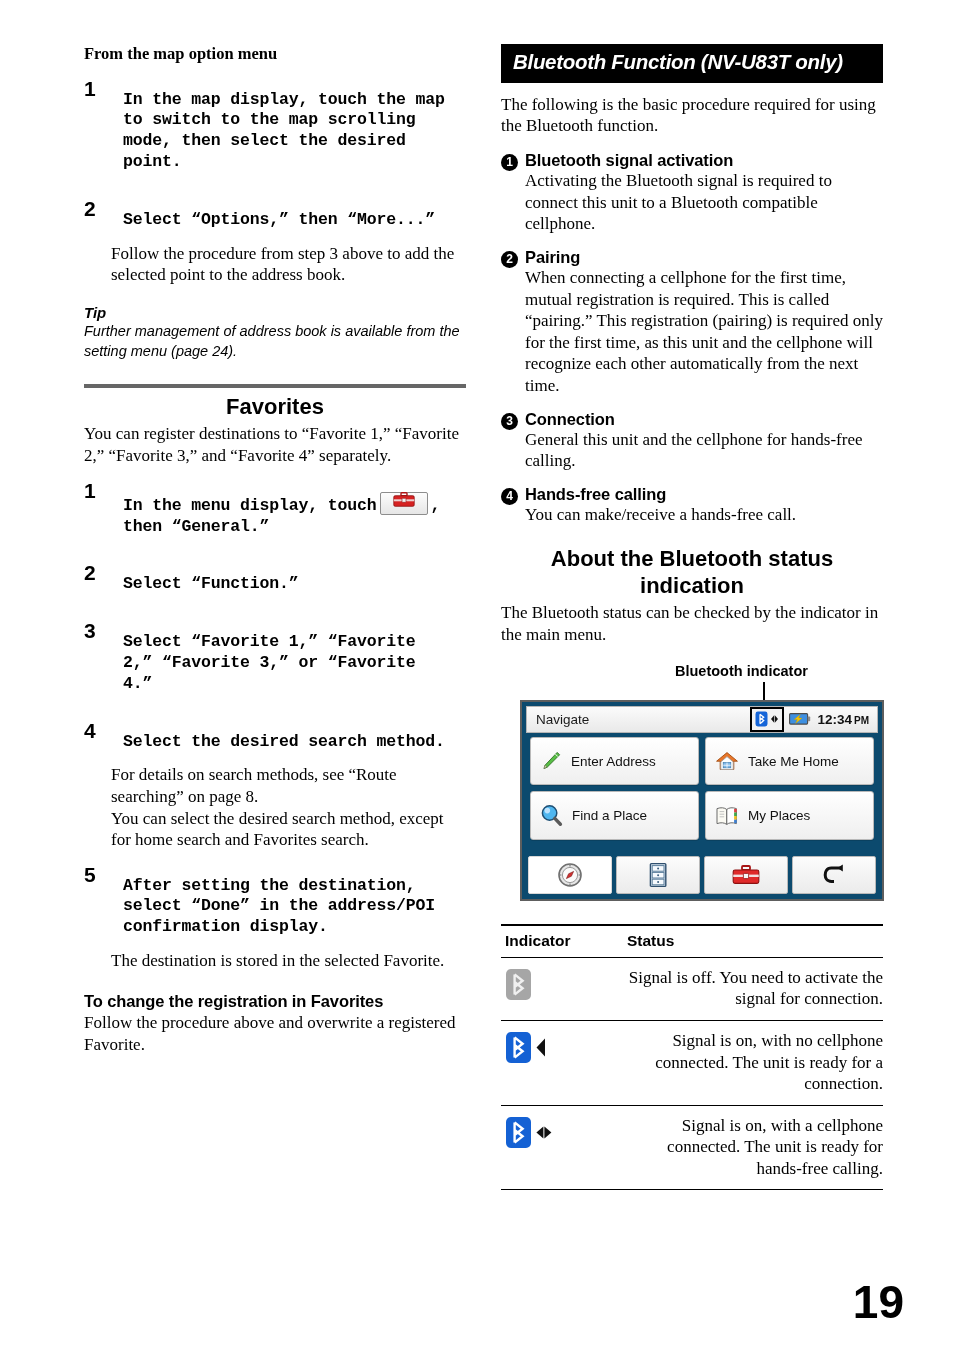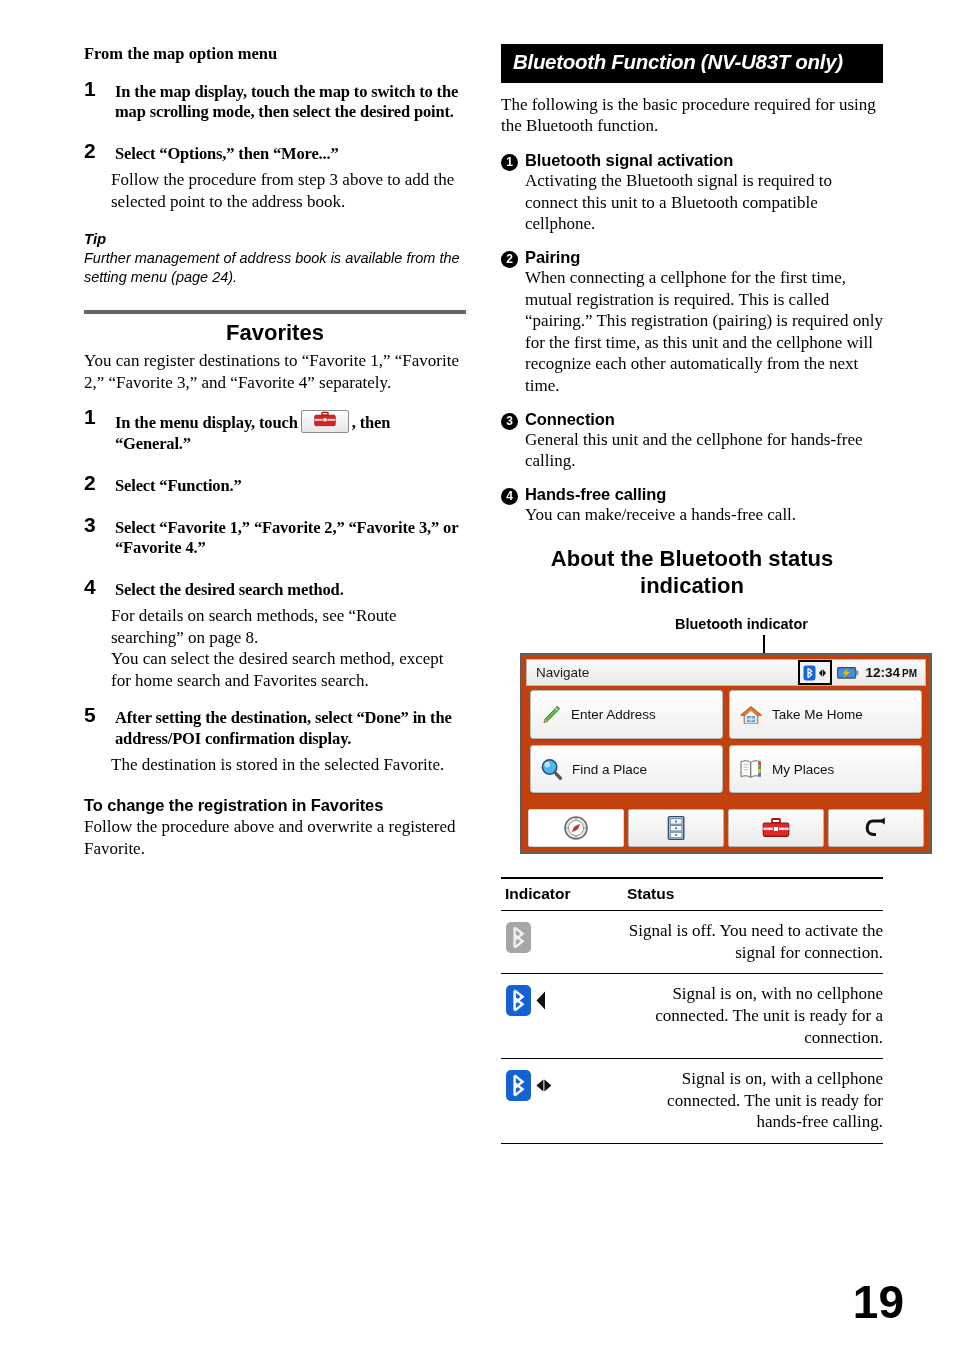--- a/index.html
+++ b/index.html
@@ -24,22 +24,22 @@
   }
 
   
   .step{display:flex;margin-top:13px;}
   .step .num{
     font-family:"Liberation Sans",sans-serif;font-weight:bold;
     font-size:21px;line-height:1.08;width:27px;flex:0 0 27px;
   }
   .step .body{flex:1;}
   .step .title{
-    font-family:Liberation Serif, serif;font-weight:bold;
-    font-size:16.5px;line-height:1.26;margin:4px;
+    font-family:Liberation Mono, monospace;font-weight:bold;
+    font-size:16.5px;line-height:1.26;margin:12px;
     letter-spacing:-0.15px;
   }
   .step .desc{
     font-family:"Liberation Serif",serif;font-size:17px;
     line-height:1.27;margin:1px 0 0 0;
   }
 
   
   .tip{margin-top:17px;}
   .tip-label{
@@ -112,22 +112,22 @@
     position:absolute;left:174px;top:0;
     font-family:"Liberation Sans",sans-serif;font-weight:bold;
     font-size:14.5px;white-space:nowrap;
   }
   .leader{
     position:absolute;left:262px;top:19px;width:2px;height:22px;background:#000;
   }
 
   
   .device{
-    position:relative;margin:9px 12px 0 19px;width:412px;height:201px;
-    border:2px solid #5e5e5e;background:#c2410c;box-sizing:border-box;
+    position:relative;margin:9px 12px 0 19px;width:364px;height:201px;
+    border:2px solid #5e5e5e;background:#0c4a6e;box-sizing:border-box;
   }
   .dev-status{
     position:absolute;left:4px;top:4px;right:4px;height:27px;
     background:linear-gradient(#fbfbfb,#e9e9e9);
     border:1px solid #b6b6b6;box-sizing:border-box;
     display:flex;align-items:center;
   }
   .dev-status .navlabel{
     font-family:"Liberation Sans",sans-serif;font-size:13.5px;
     margin-left:9px;color:#1a1a1a;
@@ -313,20 +313,21 @@
 
     <div class="bstep">
       <div class="cnum"><span class="circ">4</span></div>
       <div class="bbody">
         <p class="btitle">Hands-free calling</p>
         <p class="bdesc">You can make/receive a hands-free call.</p>
       </div>
     </div>
 
     <h2 class="h2-sans sec">About the Bluetooth status indication</h2>
+    <p class="body-serif">The Bluetooth status can be checked by the indicator in the main menu.</p>
 
     <div class="callout">
       <span class="lbl">Bluetooth indicator</span>
       <span class="leader"></span>
     </div>
 
     <div class="device">
 
       <div class="dev-status">
         <span class="navlabel">Navigate</span>

